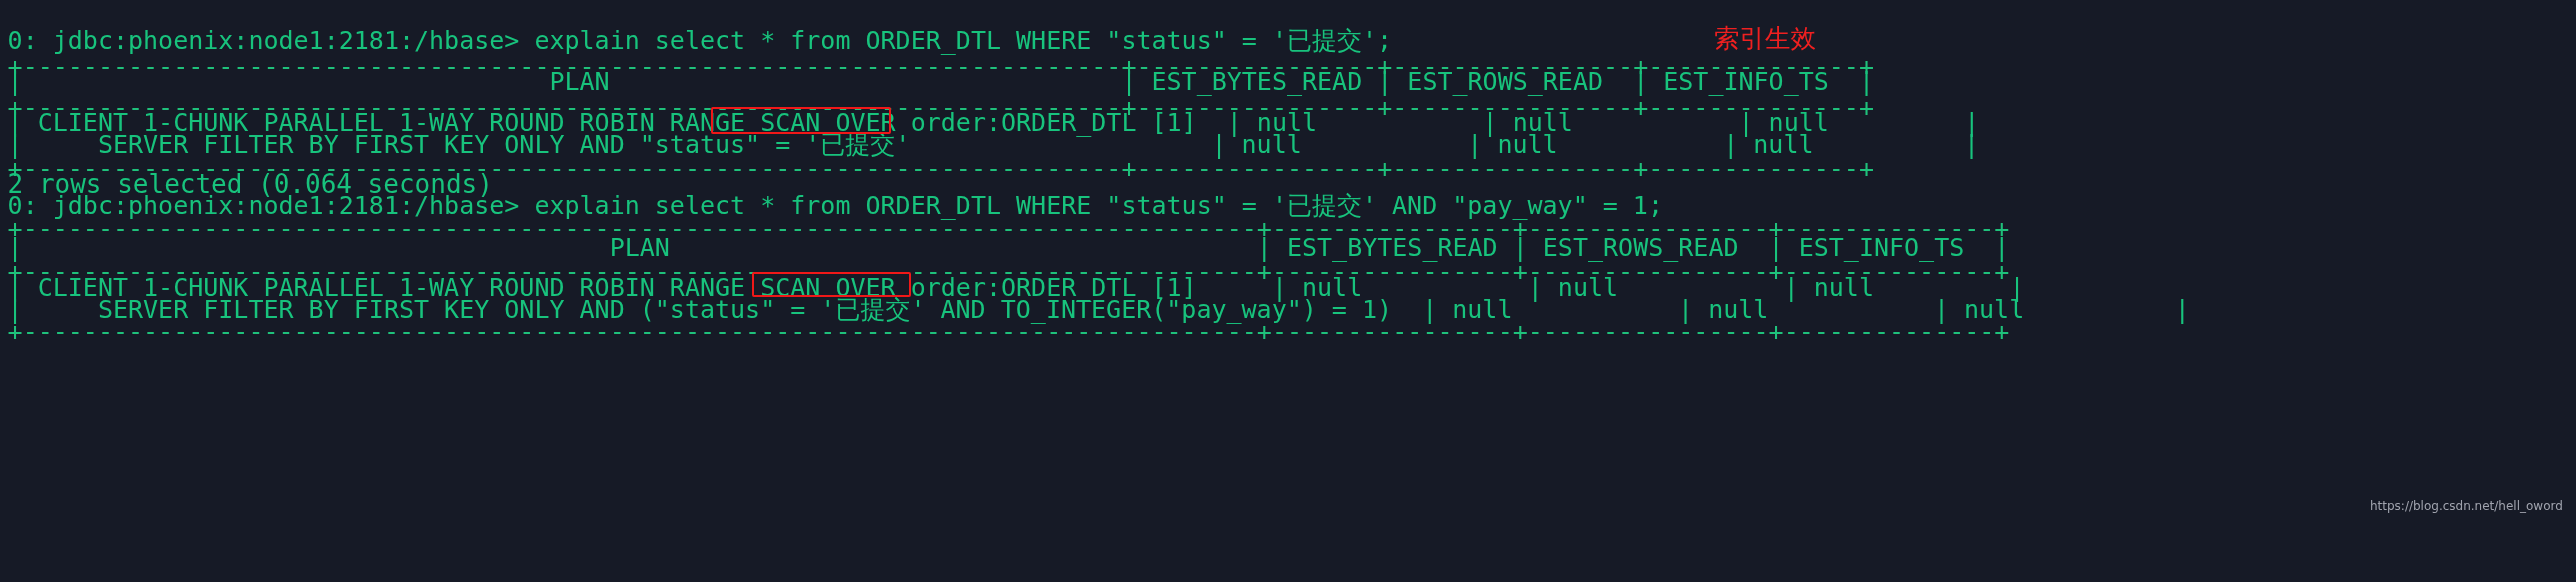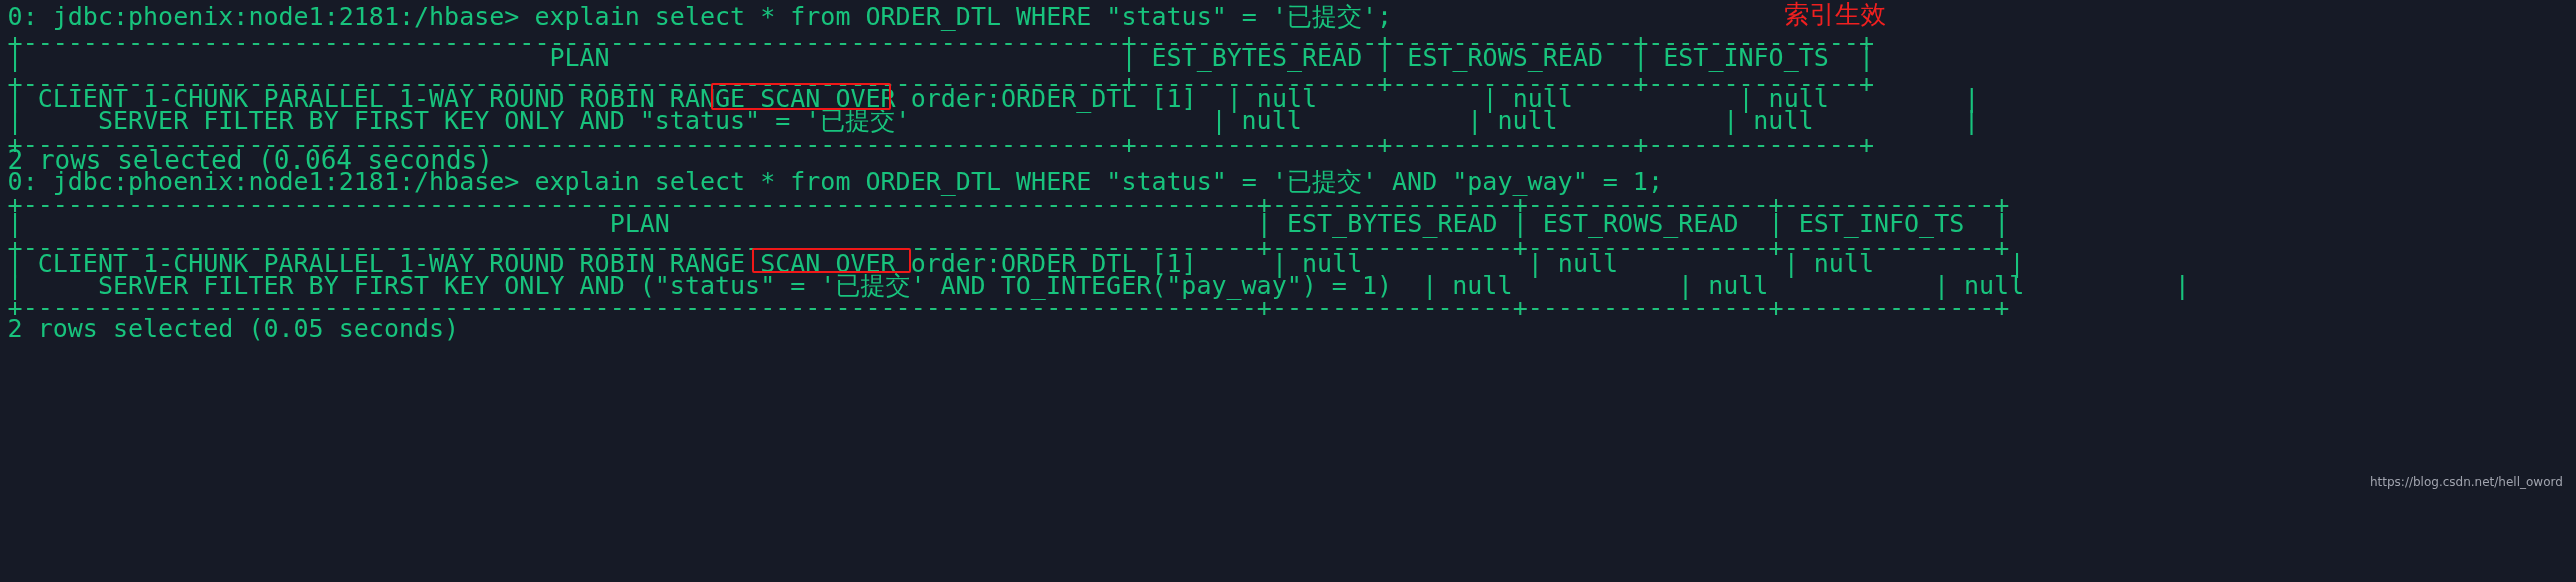--- a/index.html
+++ b/index.html
@@ -13,20 +13,21 @@
     overflow: hidden;
     font-family: "DejaVu Sans Mono", "Liberation Mono", monospace;
   }
   #terminal {
     position: relative;
     width: 2576px;
     height: 501px;
     background: #161a26;
     padding: 8px;
     box-sizing: border-box;
+    margin-top: 24px;
   }
   .line {
     position: absolute;
     left: 7.6px;
     white-space: pre;
     font-family: "DejaVu Sans Mono", "Liberation Mono", monospace;
     font-size: 25px;
     line-height: 31px;
     letter-spacing: 0px;
     color: #1fc17b;
@@ -91,23 +92,22 @@
   <div class="line green" style="top: 208px; font-size: 25px;">|                                       PLAN                                       | EST_BYTES_READ | EST_ROWS_READ  | EST_INFO_TS  |</div>
 
   <div class="line rule" style="top: 232px; font-size: 25px;">+----------------------------------------------------------------------------------+----------------+----------------+--------------+</div>
 
   <div class="line green" style="top: 248px; font-size: 25px;">| CLIENT 1-CHUNK PARALLEL 1-WAY ROUND ROBIN RANGE SCAN OVER order:ORDER_DTL [1]     | null           | null           | null         |</div>
 
   <div class="line green" style="top: 270px; font-size: 25px;">|     SERVER FILTER BY FIRST KEY ONLY AND ("status" = '已提交' AND TO_INTEGER("pay_way") = 1)  | null           | null           | null          |</div>
 
   <div class="line rule" style="top: 292px; font-size: 25px;">+----------------------------------------------------------------------------------+----------------+----------------+--------------+</div>
 
-  <div class="line green" style="top: 313px; font-size: 25px;">2 rows selected (0.05 seconds)</div>
 
-  <div class="annot" style="left:1784px; top:0px;">索引生效</div>
+  <div class="annot" style="left:1714px; top:0px;">索引生效</div>
 
   <div class="hl-box" style="left:711px; top:83px; width:180px; height:26.5px;"></div>
 
   <div class="hl-box" style="left:752px; top:248px; width:159px; height:24.6px;"></div>
 
   <div class="watermark">https://blog.csdn.net/hell_oword</div>
 
 </div>
 
 

